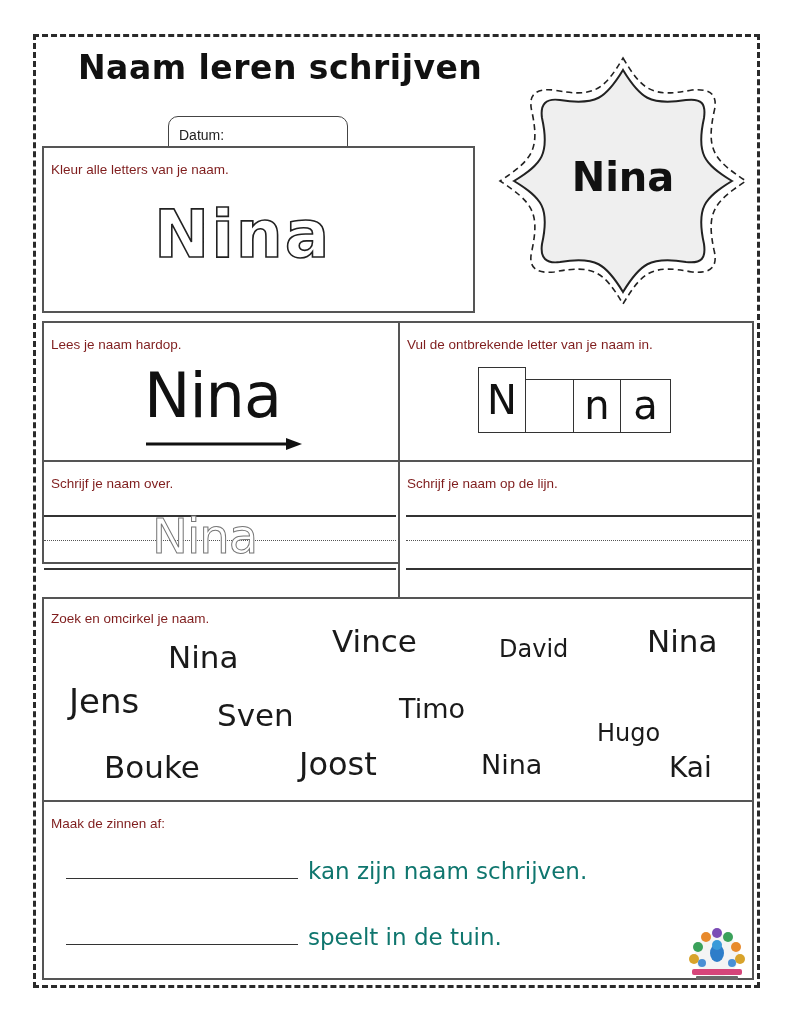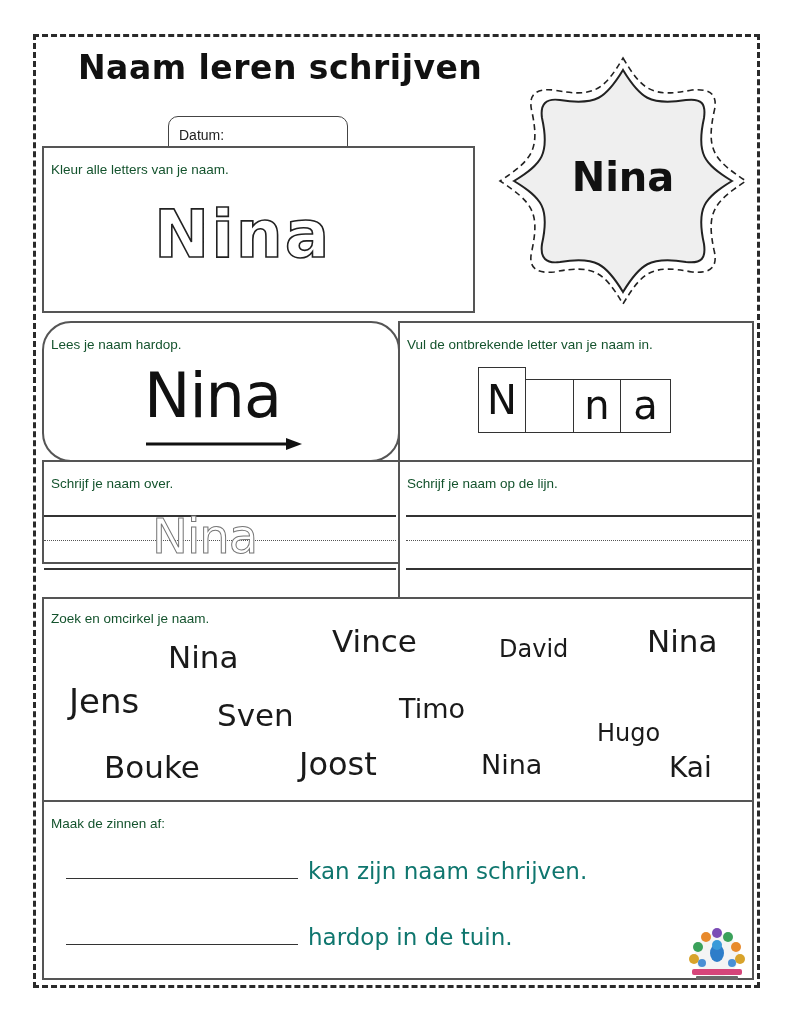--- a/index.html
+++ b/index.html
@@ -6,21 +6,21 @@
   body { width:796px; height:1024px; position:relative; overflow:hidden;
          font-family:"Liberation Sans", sans-serif; color:#1f1f1f; }
   .page-border { position:absolute; left:33px; top:34px; width:727px; height:954px;
          border:3px dashed #2a2a2a; box-sizing:border-box; }
   .title { position:absolute; left:78px; top:48px; font-family:"DejaVu Sans", sans-serif;
          font-weight:bold; font-size:33px; letter-spacing:0.5px; color:#111;text-align:center; }
   .datum-tab { position:absolute; left:168px; top:116px; width:180px; height:40px;
          border:1.5px solid #444; border-radius:10px 10px 0 0; background:#fff; box-sizing:border-box; }
   .datum-label { position:absolute; left:10px; top:10px; font-size:14px; color:#222; }
   .box { position:absolute; border:2px solid #555; box-sizing:border-box; background:#fff; }
-  .instr { position:absolute; left:7px; top:14px; font-size:13.5px; color:#14532d; }
+  .instr { position:absolute; left:7px; top:14px; font-size:13.5px; color:#7f1d1d; }
   .outline-name { position:absolute; left:110px; top:48px; font-family:"DejaVu Sans", sans-serif;
          font-weight:bold; font-size:66px; color:#fff; -webkit-text-stroke:1.6px #222; letter-spacing:2px; }
   .star { position:absolute; left:492px; top:50px; width:262px; height:262px; }
   .star-name { position:absolute; left:0; width:262px; top:104px; text-align:center;
          font-family:"DejaVu Sans", sans-serif; font-weight:bold; font-size:40px; color:#111; }
   .read-name { position:absolute; left:100px; top:36px; font-family:"DejaVu Sans", sans-serif;
          font-size:62px; color:#111; letter-spacing:-1px; }
   .arrow { position:absolute; left:102px; top:114px; width:156px; height:14px; }
   .letters { position:absolute; left:78px; top:56px; height:54px; }
   .lbox { position:absolute; border:1.5px solid #333; box-sizing:border-box; text-align:center;
@@ -51,21 +51,21 @@
 
 <div class="datum-tab">
   <span class="datum-label">Datum:</span>
 </div>
 
 <div class="box" style="left:42px; top:146px; width:433px; height:167px;">
   <div class="instr">Kleur alle letters van je naam.</div>
   <div class="outline-name">Nina</div>
 </div>
 
-<div class="box" style="left:42px; top:321px; width:358px; height:141px;border-radius:29px;">
+<div class="box" style="left:42px; top:321px; width:358px; height:141px;">
   <div class="instr">Lees je naam hardop.</div>
   <div class="read-name">Nina</div>
   <svg class="arrow" viewBox="0 0 156 14">
     <line x1="0" y1="7" x2="142" y2="7" stroke="#111" stroke-width="3"></line>
     <polygon points="140,1 156,7 140,13" fill="#111"></polygon>
   </svg>
 </div>
 
 <div class="box" style="left:398px; top:321px; width:356px; height:141px;">
   <div class="instr">Vul de ontbrekende letter van je naam in.</div>
@@ -107,21 +107,21 @@
   <div class="word" style="left:437px; top:150px; font-size:27px;">Nina</div>
   <div class="word" style="left:625px; top:152px; font-size:28px;">Kai</div>
 </div>
 
 <div class="box" style="left:42px; top:800px; width:712px; height:180px;">
   <div class="instr" style="top:14px;">Maak de zinnen af:</div>
   <div class="sentence" style="top:54px;">
     <span class="blank"></span><span>kan zijn naam schrijven.</span>
   </div>
   <div class="sentence" style="top:120px;">
-    <span class="blank"></span><span>hardop in de tuin.</span>
+    <span class="blank"></span><span>speelt in de tuin.</span>
   </div>
 </div>
 
 <svg class="logo" viewBox="0 0 66 58">
   <g>
     <circle cx="33" cy="30" r="22" fill="#f4f4f4"></circle>
     <circle cx="14" cy="22" r="5" fill="#3aa15a"></circle>
       <circle cx="22" cy="12" r="5" fill="#e88a2c"></circle>
     <circle cx="33" cy="8" r="5" fill="#7b4bb5"></circle>
       <circle cx="44" cy="12" r="5" fill="#3aa15a"></circle>

